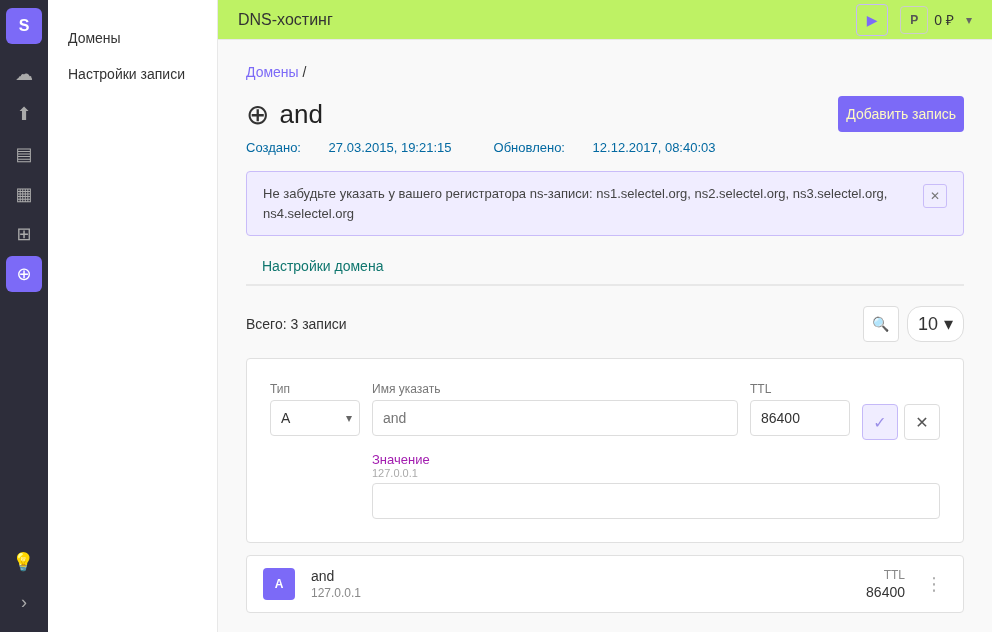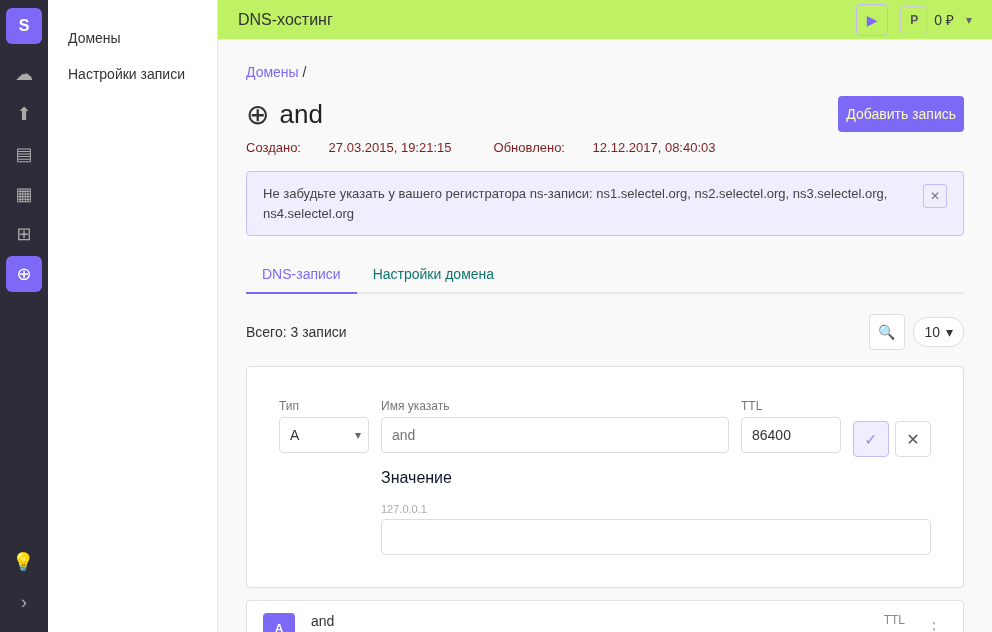--- a/index.html
+++ b/index.html
@@ -132,36 +132,36 @@
       border: none;
       border-radius: 4px;
       padding: 10px 8px;
       font-size: 14px;
       cursor: pointer;
       white-space: nowrap;
     }
 
     .domain-meta {
       font-size: 13px;
-      color: #7f1d1d;
+      color: #0369a1;
       margin-bottom: 16px;
     }
     .domain-meta span { margin-right: 24px; }
 
     .info-banner {
       background: #f0edff;
       border: 1px solid #c9bcf9;
       border-radius: 4px;
       padding: 12px 16px;
       font-size: 13px;
       color: #444;
       display: flex;
       justify-content: space-between;
       align-items: flex-start;
-      margin-bottom: 20px;
+      margin-bottom: 12px;
       line-height: 1.5;
     }
     .info-banner-close {
       width: 24px; height: 24px;
       border: 1px solid #c9bcf9;
       border-radius: 3px;
       display: flex; align-items: center; justify-content: center;
       cursor: pointer;
       color: #777;
       font-size: 12px;
@@ -212,32 +212,32 @@
       display: flex; align-items: center; justify-content: center;
       cursor: pointer;
       color: #555;
       font-size: 14px;
     }
     .per-page-select {
       border: 1px solid #ddd;
       border-radius: 14px;
       background: #fff;
       padding: 6px 10px;
-      font-size: 14px;
+      font-size: 18px;
       color: #333;
       cursor: pointer;
       display: flex; align-items: center; gap: 6px;
     }
 
     
     .record-form {
       background: #fff;
       border: 1px solid #e0e0e0;
       border-radius: 4px;
-      padding: 32px;
+      padding: 23px;
       margin-bottom: 12px;
     }
     .form-row-top {
       display: flex;
       align-items: flex-start;
       gap: 12px;
       margin-bottom: 12px;
     }
     .form-col-type {
       width: 90px; flex-shrink: 0;
@@ -265,21 +265,21 @@
     }
     .type-select-wrapper::after {
       content: '▾';
       position: absolute;
       right: 8px; top: 50%;
       transform: translateY(-50%);
       pointer-events: none;
       color: #666; font-size: 12px;
     }
 
-    .form-value-label { font-size: 16px; color: #0f172a; margin-bottom: 16px; }
+    .form-value-label { font-size: 13px; color: #a21caf; margin-bottom: 0; }
     .form-value-sub { font-size: 11px; color: #aaa; margin-bottom: 4px; }
     .form-value-input {
       width: 100%;
       height: 36px;
       border: 1px solid #ddd;
       border-radius: 4px;
       padding: 0 10px;
       font-size: 14px;
       color: #333;
       background: #fff;
@@ -392,21 +392,20 @@
       <span>Обновлено:</span>
       <span>12.12.2017, 08:40:03</span>
     </div>
 
     <div class="info-banner">
       <span>Не забудьте указать у вашего регистратора ns-записи: ns1.selectel.org, ns2.selectel.org, ns3.selectel.org, ns4.selectel.org</span>
       <div class="info-banner-close">✕</div>
     </div>
 
     <div class="tabs">
-      <div class="tab active">DNS-записи</div>
       <div class="tab">Настройки домена</div>
     </div>
 
     <div class="records-toolbar">
       <span class="records-count">Всего: 3 записи</span>
       <div class="toolbar-right">
         <div class="search-btn">🔍</div>
         <div class="per-page-select">
           <span>10</span>
           <span>▾</span>

